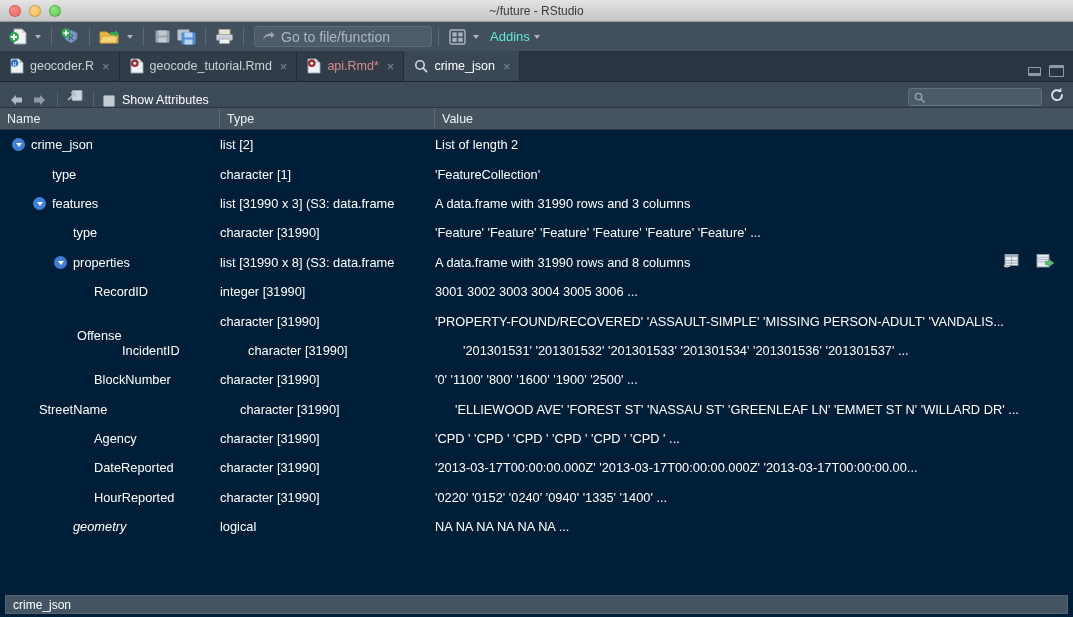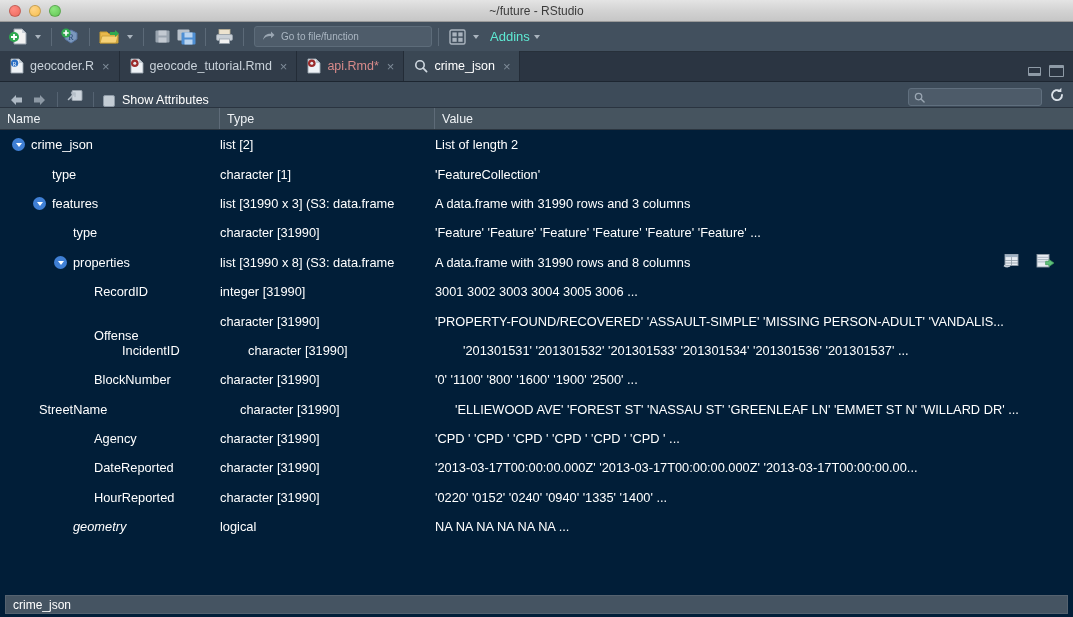--- a/index.html
+++ b/index.html
@@ -63,21 +63,21 @@
 
   .goto {
     height: 21px; width: 178px;
     background: #4e5c6a;
     border: 1px solid #5d6c7a;
     border-radius: 3px;
     display: flex; align-items: center;
     gap: 6px; padding: 0 7px;
     margin-left: 4px;
   }
-  .goto-txt { font-size: 10px; color: #aab6c2; white-space: nowrap; }
+  .goto-txt { font-size: 14px; color: #aab6c2; white-space: nowrap; }
 
   .addins-label { font-size: 13px; color: #5eead4; margin-left: 7px; }
 
   
   .tabbar {
     height: 30px; flex: 0 0 30px;
     background: #2b3542;
     display: flex; align-items: flex-end;
     position: relative;
     border-bottom: 1px solid #1d2631;
@@ -450,21 +450,21 @@
       </div>
       <div class="row">
         <div class="c-name" style="padding-left: 75px;">
           <div class="twisty hidden"></div>
           <span class="nm">RecordID</span>
         </div>
         <div class="c-type">integer [31990]</div>
         <div class="c-value">3001 3002 3003 3004 3005 3006 ...</div>
       </div>
       <div class="row">
-        <div class="c-name" style="padding-left: 75px; margin-top: 28px;">
+        <div class="c-name" style="padding-left: 58px; margin-top: 28px;">
           <div class="twisty hidden"></div>
           <span class="nm">Offense</span>
         </div>
         <div class="c-type">character [31990]</div>
         <div class="c-value">'PROPERTY-FOUND/RECOVERED' 'ASSAULT-SIMPLE' 'MISSING PERSON-ADULT' 'VANDALIS...</div>
       </div>
       <div class="row">
         <div class="c-name" style="padding-left: 75px; margin-left: 28px;">
           <div class="twisty hidden"></div>
           <span class="nm">IncidentID</span>

